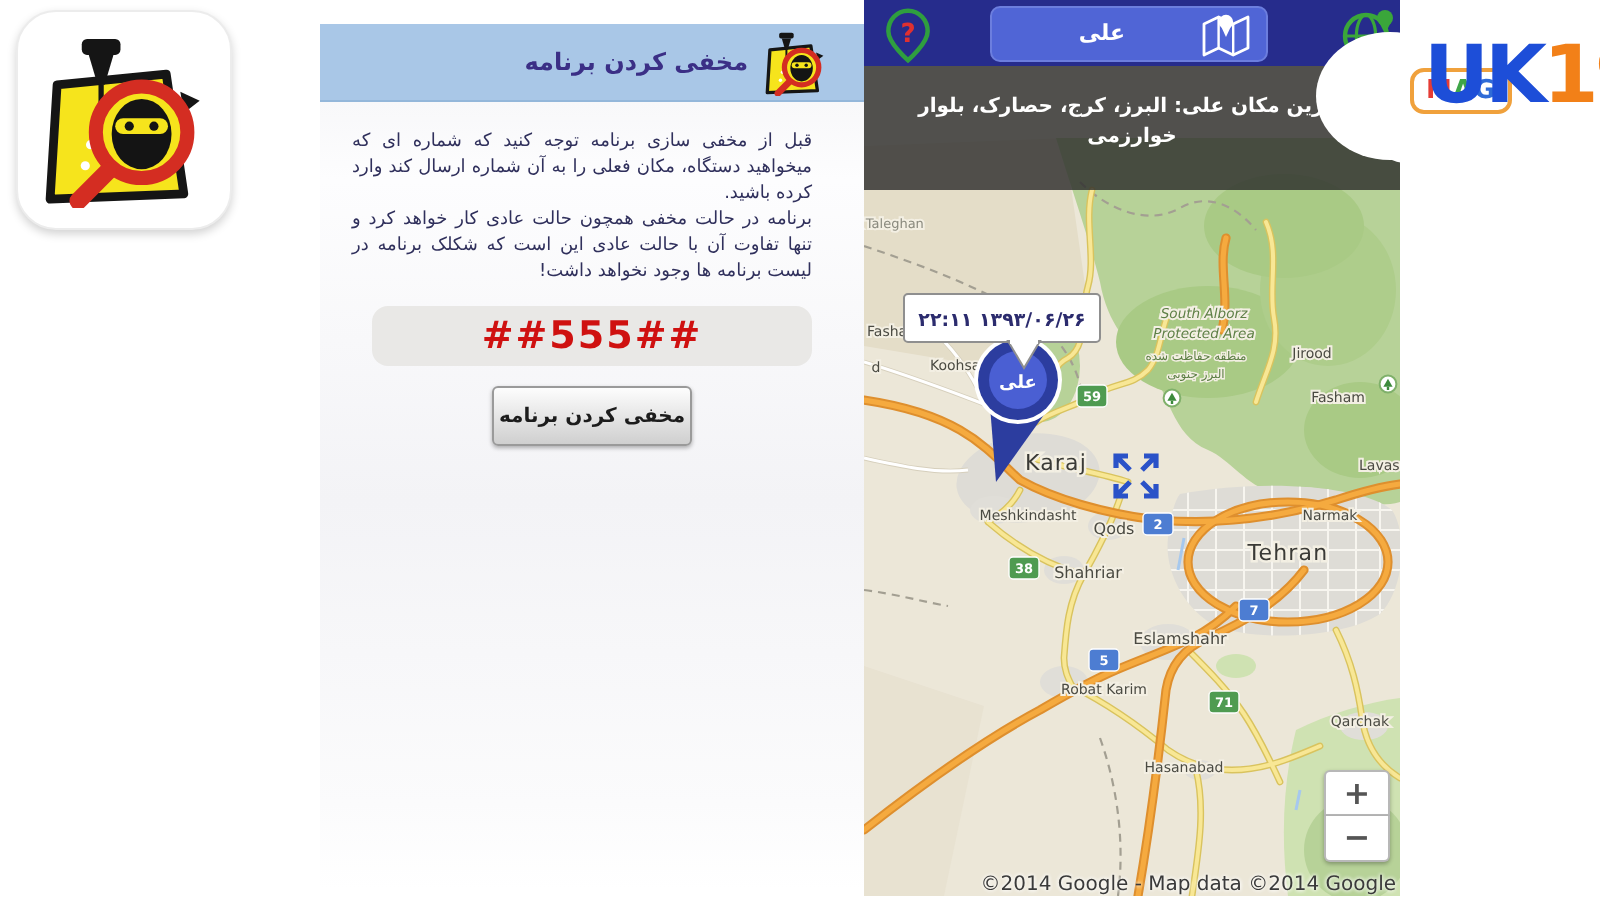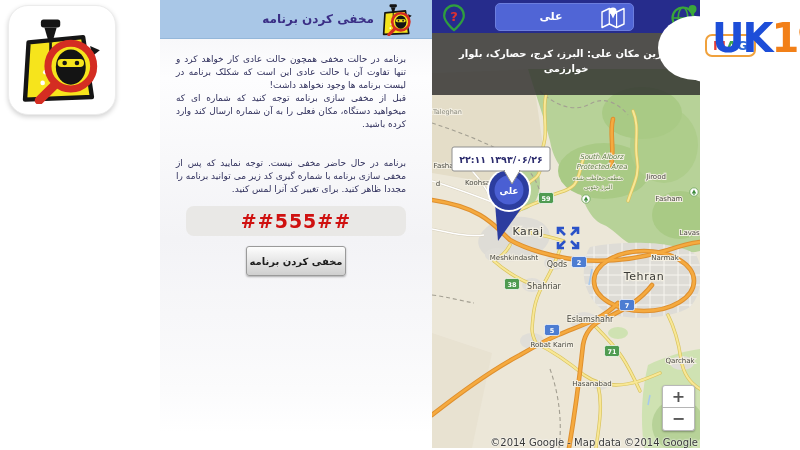--- a/index.html
+++ b/index.html
@@ -5,21 +5,21 @@
   html,body{margin:0;padding:0;}
   body{width:800px;height:450px;position:relative;background:#fff;overflow:hidden;
        font-family:"DejaVu Sans",sans-serif;}
 
   
   #app-icon-card{position:absolute;left:8px;top:5px;width:106px;height:108px;background:#fff;
     border-radius:20px;border:1px solid #ececec;box-shadow:0 2px 5px rgba(0,0,0,.18);
     display:flex;align-items:center;justify-content:center;}
 
   
-  #hide-app{position:absolute;left:160px;top:0;width:272px;height:433px;
+  #hide-app{position:absolute;left:160px;top:12px;width:272px;height:433px;
     background:linear-gradient(180deg,#f3f3f6 0%,#fdfdfe 18%,#f3f3f6 55%,#fbfbfc 90%,#ffffff 100%);}
   #hide-header{height:38px;background:#a9c7e7;border-bottom:1px solid #94b7da;
     display:flex;flex-direction:row-reverse;align-items:center;padding:0 18px 0 10px;gap:7px;}
   #hide-title{color:#3b2f86;font-weight:bold;font-size:12px;direction:rtl;}
   #hide-body{direction:rtl;text-align:justify;color:#30305c;font-size:9px;line-height:13px;
     padding:14px 26px 0 16px;}
   #hide-body p{margin:0;}
   #hide-status{margin-top:26px !important;}
   #code-box{width:220px;height:30px;margin:10px auto 0;background:#e9e8e6;border-radius:8px;
     color:#cf1110;font-size:19px;font-weight:bold;letter-spacing:1px;text-align:center;line-height:30px;}
@@ -103,23 +103,22 @@
 </div>
 
 <div id="hide-app">
   <div id="hide-header">
     <svg width="33" height="33">
         <use href="#appicon"></use>
       </svg>
     <div id="hide-title">مخفی کردن برنامه</div>
   </div>
   <div id="hide-body">
+    <p>قبل از مخفی سازی برنامه توجه کنید که شماره ای که میخواهید دستگاه، مکان فعلی را به آن شماره ارسال کند وارد کرده باشید.</p>
     <p>برنامه در حالت مخفی همچون حالت عادی کار خواهد کرد و تنها تفاوت آن با حالت عادی این است که شکلک برنامه در لیست برنامه ها وجود نخواهد داشت!</p>
-    <p>قبل از مخفی سازی برنامه توجه کنید که شماره ای که میخواهید دستگاه، مکان فعلی را به آن شماره ارسال کند وارد کرده باشید.</p>
-    <p id="hide-status">برنامه در حال حاضر مخفی نیست. توجه نمایید که پس از مخفی سازی برنامه با شماره گیری کد زیر می توانید برنامه را مجددا ظاهر کنید. برای تغییر کد آنرا لمس کنید.</p>
   </div>
   <div id="code-box">##555##</div>
   <div id="hide-btn">مخفی کردن برنامه</div>
 </div>
 
 <div id="tracker">
 
   <div id="map-area">
     <svg id="map-svg" width="268" height="415" viewBox="0 0 268 415">
       <rect x="0" y="0" width="268" height="415" fill="#ece7d8"></rect>

